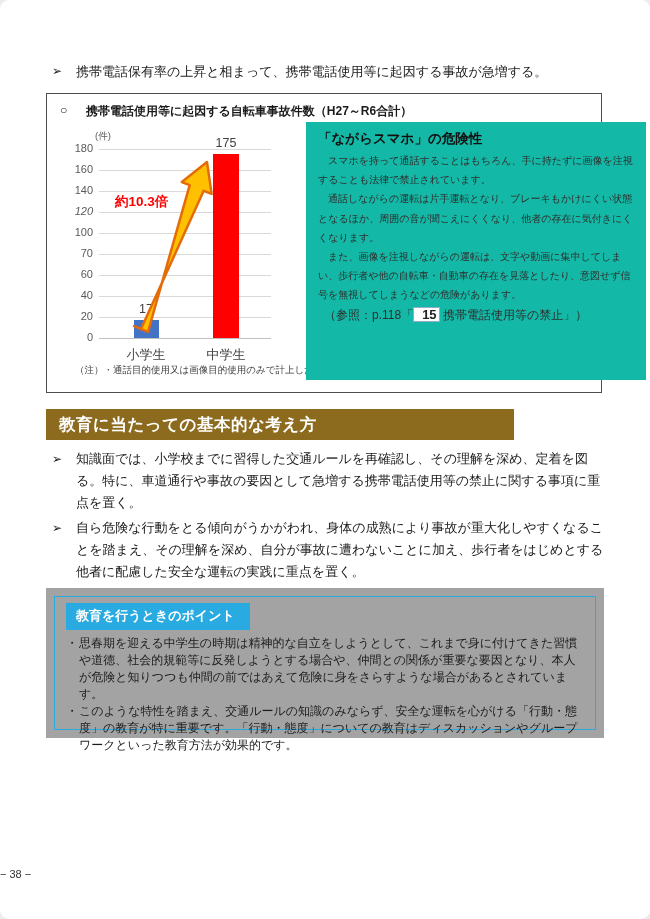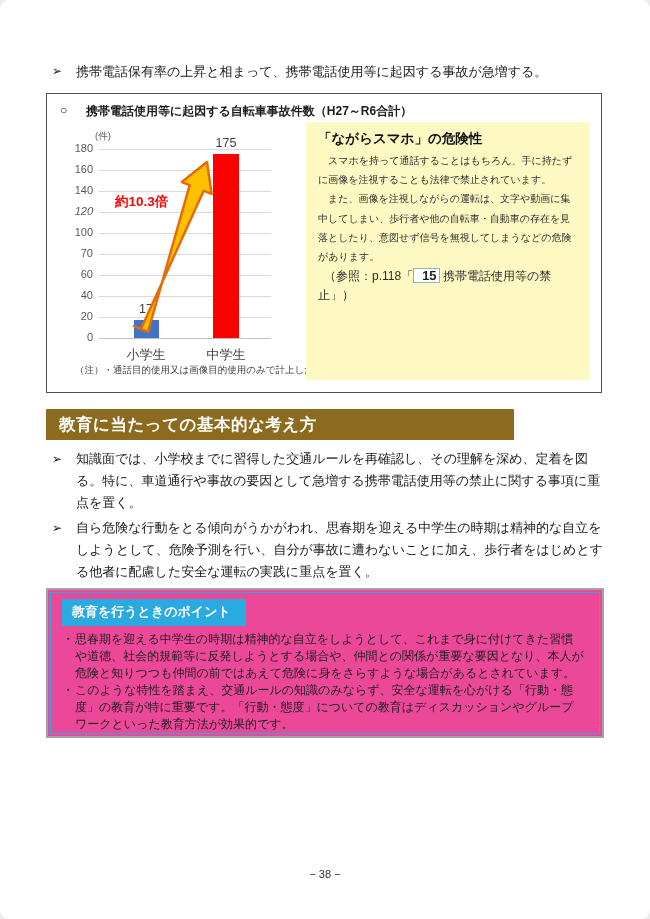--- a/index.html
+++ b/index.html
@@ -21,44 +21,44 @@
   .gridline { position:absolute; height:1px; background:#d9d9d9; }
   .gridline.base { background:#bfbfbf; }
   .bar { position:absolute; }
   .bar-value { position:absolute; font-size:12.5px; color:#404040; text-align:center; width:40px; }
   .cat-label { position:absolute; font-size:13px; color:#404040; text-align:center; width:60px; }
   .chart-annotation { position:absolute; left:68px; top:99px; font-size:13.5px; font-weight:bold; color:#ff0000; }
   .chart-note { position:absolute; left:28px; top:270px; font-size:9.5px; color:#404040; }
   .arrow-svg { position:absolute; left:40px; top:50px; pointer-events:none; }
 
   
-  .callout { position:absolute; left:259px; top:28px; width:284px; height:258px; background:#fef9c3; padding:8px 12px 6px 12px; }
+  .callout { position:absolute; left:259px; top:28px; width:340px; height:258px; background:#14b8a6; padding:8px 12px 6px 12px; }
   .callout-title { font-size:13.5px; font-weight:bold; margin-bottom:3px; color:#111; }
   .callout .para { font-size:10px; line-height:19.2px; text-indent:1em; color:#2e2e2e; }
   .callout .ref { font-size:12px; line-height:19.2px; text-indent:0.5em; color:#2e2e2e; margin-top:1px; }
   .ref-badge { display:inline-block; min-width:15px; text-align:center; border:1px solid #93aecb; background:#fff; font-size:13px; font-weight:bold; line-height:13px; padding:0 2px; color:#222; }
 
   
   .section-header { position:absolute; left:46px; top:409px; width:468px; height:31px; background:#8c6a1e; color:#fff; font-size:16.5px; font-weight:bold; line-height:31px; padding-left:13px; letter-spacing:0.5px; }
 
   
   .bullet-item { position:absolute; left:52px; width:556px; font-size:13px; line-height:22px; display:flex; }
   .bullet-item .marker { width:24px; flex:0 0 24px; font-size:12px; }
   .bullet-item.b1 { top:448px; }
   .bullet-item.b2 { top:517px; }
 
   
-  .points-box { position:absolute; left:46px; top:588px; width:558px; height:150px; border:2px solid #a3a3a3; background:#ec4899; }
+  .points-box { position:absolute; left:46px; top:588px; width:558px; height:150px; border:6px solid #a3a3a3; background:#a3a3a3; }
   .points-inner { position:absolute; left:2px; top:2px; right:2px; bottom:2px; border:1px solid #29abe2; padding:5px 14px 4px 11px; }
   .points-badge { display:inline-block; background:#29abe2; color:#fff; font-size:13px; font-weight:bold; padding:4px 15px 5px 10px; margin:1px 0 5px 0; }
   .point-item { display:flex; font-size:12px; line-height:17px; color:#1c1c1c; }
   .point-item .marker { width:13px; flex:0 0 13px; }
 
   
-  .footer { position:absolute; left:0; top:868px; width:650px; text-align:center; font-size:11px; color:#333; }
+  .footer { position:absolute; left:0; top:868px; width:650px; text-align:left; font-size:11px; color:#333; }
 </style>
 </head>
 <body>
 
 <div class="page">
 
   <div class="top-bullet">
     <span class="marker">➢</span>
     <span>携帯電話保有率の上昇と相まって、携帯電話使用等に起因する事故が急増する。</span>
   </div>
@@ -107,38 +107,39 @@
       <polygon points="47.0,182.2 61.0,187.8 102.7,41.2 94.8,38.1 120,18 124.6,49.9 116.7,46.8 54,185" fill="#ffc000" stroke="#e36c09" stroke-width="2.5" stroke-linejoin="round"></polygon>
     </svg>
 
     <div class="chart-annotation">約10.3倍</div>
     <div class="chart-note">（注）・通話目的使用又は画像目的使用のみで計上した。</div>
 
     <div class="callout">
       <div class="callout-title">「ながらスマホ」の危険性</div>
       <div>
           <div class="para">スマホを持って通話することはもちろん、手に持たずに画像を注視することも法律で禁止されています。</div>
+          <div class="para">通話しながらの運転は片手運転となり、ブレーキもかけにくい状態となるほか、周囲の音が聞こえにくくなり、他者の存在に気付きにくくなります。</div>
           <div class="para">また、画像を注視しながらの運転は、文字や動画に集中してしまい、歩行者や他の自転車・自動車の存在を見落としたり、意図せず信号を無視してしまうなどの危険があります。</div>
         </div>
       <div class="ref">
         <span>（参照：p.118「</span><span class="ref-badge">15</span><span> 携帯電話使用等の禁止」）</span>
       </div>
     </div>
   </div>
 
   <div class="section-header">教育に当たっての基本的な考え方</div>
 
   <div>
       <div class="bullet-item b1">
         <div class="marker">➢</div>
         <div class="text">知識面では、小学校までに習得した交通ルールを再確認し、その理解を深め、定着を図る。特に、車道通行や事故の要因として急増する携帯電話使用等の禁止に関する事項に重点を置く。</div>
       </div>
       <div class="bullet-item b2">
         <div class="marker">➢</div>
-        <div class="text">自ら危険な行動をとる傾向がうかがわれ、思春期を迎える中学生の時期は精神的な自立をしようとして、危険予測を行い、自分が事故に遭わないことに加え、歩行者をはじめとする他者に配慮した安全な運転の実践に重点を置く。</div>
+        <div class="text">自ら危険な行動をとる傾向がうかがわれ、身体の成熟により事故が重大化しやすくなることを踏まえ、その理解を深め、自分が事故に遭わないことに加え、歩行者をはじめとする他者に配慮した安全な運転の実践に重点を置く。</div>
       </div>
     </div>
 
   <div class="points-box">
     <div class="points-inner">
       <div class="points-badge">教育を行うときのポイント</div>
       <div>
           <div class="point-item">
             <div class="marker">・</div>
             <div class="text">思春期を迎える中学生の時期は精神的な自立をしようとして、これまで身に付けてきた習慣や道徳、社会的規範等に反発しようとする場合や、仲間との関係が重要な要因となり、本人が危険と知りつつも仲間の前ではあえて危険に身をさらすような場合があるとされています。</div>

